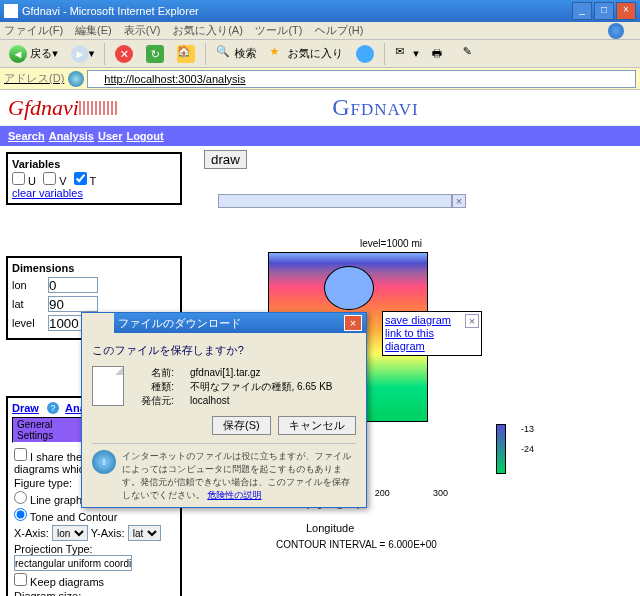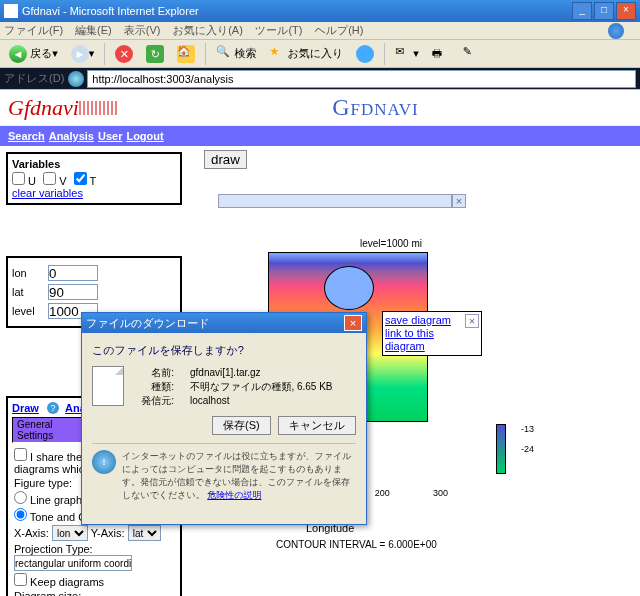--- a/index.html
+++ b/index.html
@@ -15,24 +15,24 @@
 .menubar { height: 18px; background: #ece9d8; display: flex; align-items: center; padding: 0 4px; border-bottom: 1px solid #c0c0c0; color: #555; }
 .menubar span { margin-right: 12px; }
 .menubar .ie-icon { margin-left: auto; width:16px; height:16px; background: radial-gradient(circle,#5aa0e8,#2a6dc8); border-radius:50%; position:relative;}
 
 .toolbar { height: 28px; background: #ece9d8; display: flex; align-items: center; padding: 0 4px; border-bottom: 1px solid #c0c0c0; gap:3px; }
 .tbtn { display: inline-flex; align-items: center; padding: 2px 4px; border:1px solid transparent; border-radius:3px; }
 .ticon { width:18px; height:18px; border-radius:3px; display:inline-block; }
 .back { background: linear-gradient(to bottom,#7aea7a,#2a9a2a); border-radius:50%; color:#fff; text-align:center; line-height:18px; }
 .sep { width:1px; height:22px; background:#c0c0c0; margin:0 2px; }
 
-.addressbar { height: 22px; background: #0f172a; display: flex; align-items: center; padding: 0 4px; border-bottom: 1px solid #c0c0c0; }
+.addressbar { height: 22px; background: #fef9c3; display: flex; align-items: center; padding: 0 4px; border-bottom: 1px solid #c0c0c0; text-decoration: underline; }
 .addr-label { color: #777; margin-right: 4px; }
 .addr-globe { width:16px; height:16px; background:radial-gradient(circle,#9de,#27a); border-radius:50%; margin-right:3px; }
-.addr-input { flex:1; height:18px; border:1px solid #7f9db9; padding:0 4px; font-size:11px; }
+.addr-input { flex:1; height:18px; border:1px solid #7f9db9; padding:0 16px; font-size:11px; }
 
 
 .page { height: calc(596px - 22px - 18px - 28px - 22px); background: #fff; position: relative; overflow: hidden; }
 .header-row { height: 36px; display: flex; align-items: center; border-bottom: 1px solid #eee; padding: 0 8px; }
 .logo { font-family: "Times New Roman", serif; font-style: italic; font-size: 22px; color: #c00; }
 .logo-squig { display:inline-block; width:40px; height:14px; background: repeating-linear-gradient(90deg,#c00,#c00 2px,transparent 2px,transparent 4px); opacity:0.5; vertical-align:baseline;}
 .brand-center { flex:1; text-align:center; font-family:"Times New Roman",serif; font-size:24px; color:#3a5fcd; font-variant: small-caps; }
 .navbar { height: 20px; background: #6a6aff; color: #fff; display: flex; align-items: center; padding: 0 8px; }
 .navbar a { color: #fff; text-decoration: underline; margin-right: 4px; font-weight: bold; }
 
@@ -79,24 +79,24 @@
 .subtabs { display:flex; margin-top:3px; width:100%; }
 .subtab { border:1px solid #000; padding:1px 4px; font-size:10px; width:50%;}
 .subtab.active{ background:#8b5cf6; border-bottom:1px solid #fff; }
 .settings-body { padding:3px 2px; }
 .settings-body > div { margin:2px 0; }
 .settings-body select{ border:1px solid #7f9db9; height:16px; font-size:10px;}
 .settings-body input[type=text]{border:1px solid #7f9db9;height:16px;font-size:10px;}
 
 
 .dialog { position:absolute; left:81px; top:222px; width:286px; background:#ece9d8; border:1px solid #2a6dc8; box-shadow:2px 2px 6px rgba(0,0,0,0.4); z-index:100; }
-.dlg-title { height:20px; background:linear-gradient(to bottom,#3b8fe5,#2a6dc8); color:#fff; display:flex; align-items:center; padding:0 4px; font-size:11px; }
+.dlg-title { height:20px; background:linear-gradient(to bottom,#3b8fe5,#2a6dc8); color:#fff; display:flex; align-items:center; padding:0 4px; font-size:11px;margin-left:32px; }
 .dlg-title .spacer{flex:1;}
 .dlg-close {width:18px;height:16px;background:#e05a3b;color:#fff;text-align:center;line-height:14px;border:1px solid #fff;}
-.dlg-body { padding:10px 10px 22px; }
+.dlg-body { padding:10px 10px 5px; }
 .dlg-q { margin-bottom:8px; color:#005; }
 .dlg-info { display:flex; }
 .dlg-icon { width:32px;height:40px;border:1px solid #888;background:#fff;margin-right:10px;position:relative;}
 .dlg-icon::after{content:"";position:absolute;right:0;top:0;border-width:0 0 8px 8px;border-style:solid;border-color:transparent transparent #ccc transparent;}
 .dlg-fields { font-size:10px; line-height:14px; }
 .dlg-fields .lab{display:inline-block;width:40px;text-align:right;margin-right:16px;}
 .dlg-btns { text-align:right; margin:8px 0; }
 .dlg-btns button{ padding:1px 10px; margin-left:4px; border:1px solid #888;background:#efefef; font-size:11px;}
 .dlg-warn { display:flex; border-top:1px solid #c0c0c0; padding-top:6px; font-size:9px; color:#444; }
 .dlg-shield { width:24px;height:24px;border-radius:50%;background:radial-gradient(circle,#8cf,#27a);margin-right:6px;flex-shrink:0;color:#fff;text-align:center;line-height:24px;}
@@ -190,20 +190,21 @@
         <a class="link">clear variables</a>
       </div>
     </div>
 
     <button class="draw-btn">draw</button>
 
     <div class="progress-strip"></div>
     <div class="progress-x">×</div>
 
     <div class="panel dim-panel">
+      <div class="panel-title">Dimensions</div>
       <div class="dim-row">
           <label>lon</label>
           <input value="0" style="">
         </div>
       <div class="dim-row">
           <label>lat</label>
           <input value="90" style="">
         </div>
       <div class="dim-row">
           <label>level</label>

